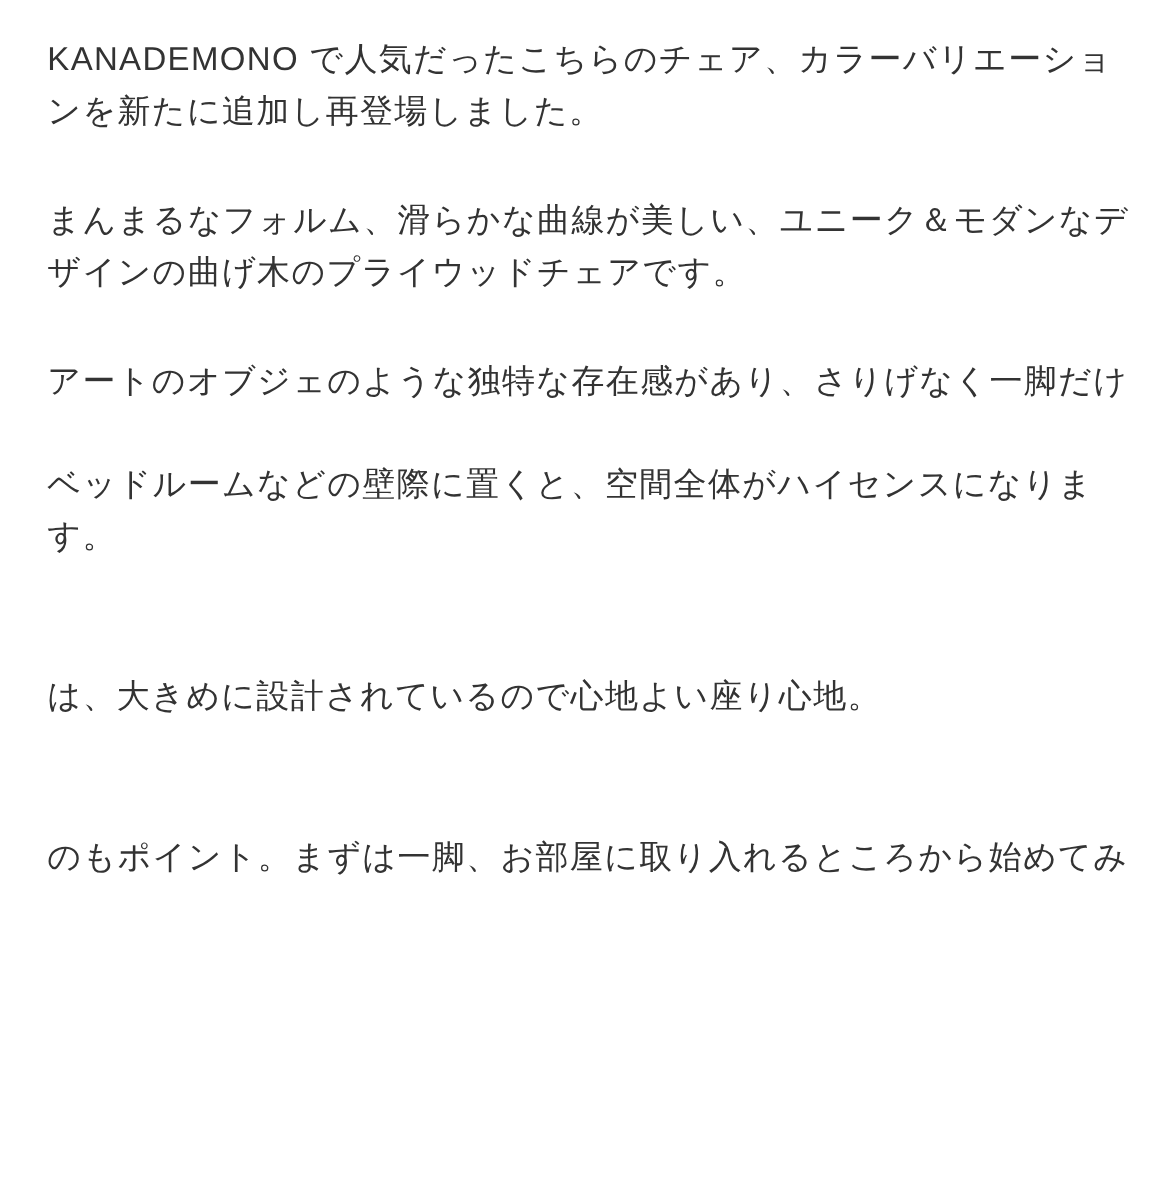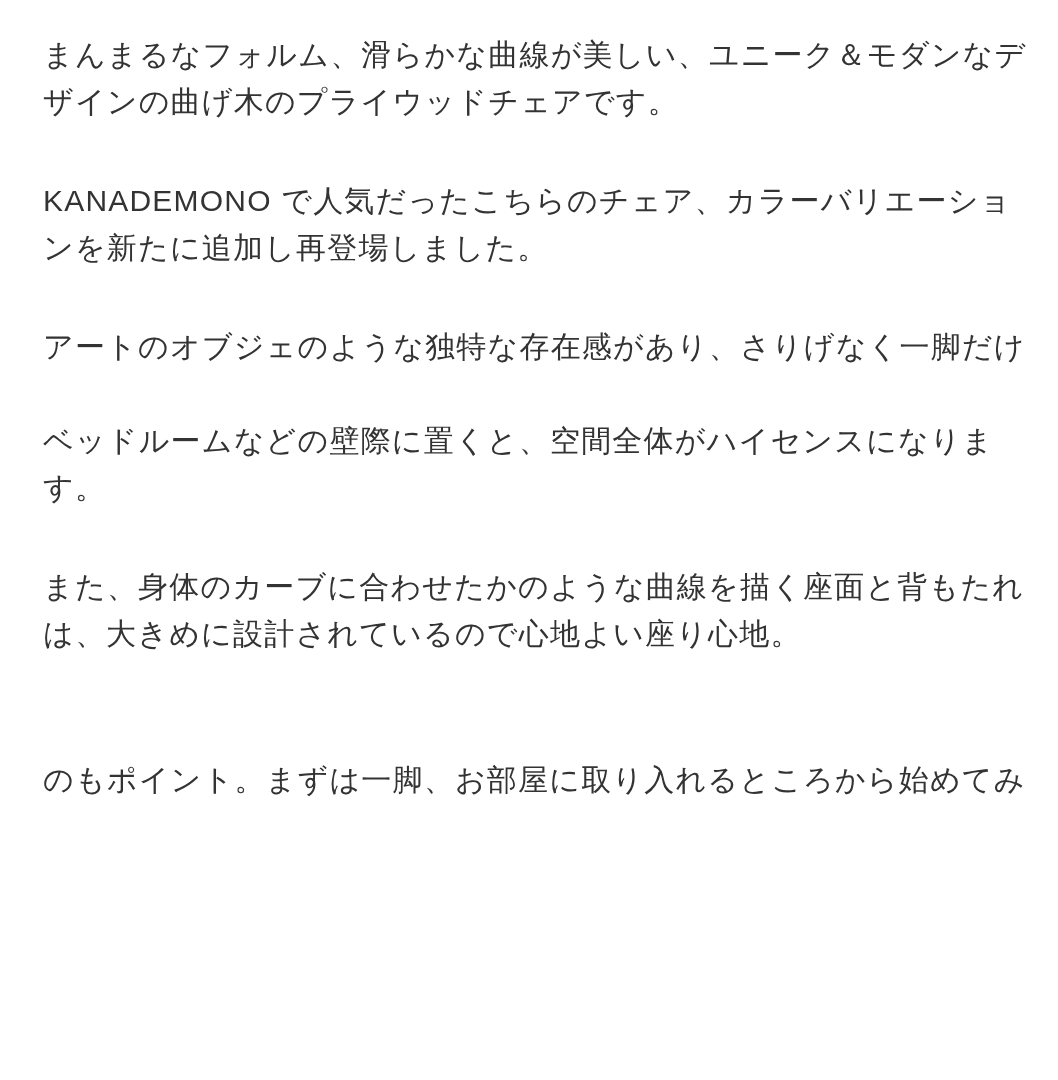--- a/index.html
+++ b/index.html
@@ -30,39 +30,39 @@
   .text-line {
     white-space: pre;
   }
 </style>
 </head>
 <body>
 
 <div class="page">
 
   <p class="paragraph">
-    <span class="text-line">まんまるなフォルム、滑らかな曲線が美しい、ユニーク＆モダンなデ</span><br>
-    <span class="text-line">ザインの曲げ木のプライウッドチェアです。</span>
+    <span class="text-line">KANADEMONO で人気だったこちらのチェア、カラーバリエーショ</span><br>
+    <span class="text-line">ンを新たに追加し再登場しました。</span>
   </p>
 
   <p class="paragraph">
-    <span class="text-line">KANADEMONO で人気だったこちらのチェア、カラーバリエーショ</span><br>
-    <span class="text-line">ンを新たに追加し再登場しました。</span>
+    <span class="text-line">まんまるなフォルム、滑らかな曲線が美しい、ユニーク＆モダンなデ</span><br>
+    <span class="text-line">ザインの曲げ木のプライウッドチェアです。</span>
   </p>
 
   <p class="paragraph">
     <span class="text-line">アートのオブジェのような独特な存在感があり、さりげなく一脚だけ</span><br>
     <br>
     <span class="text-line">ベッドルームなどの壁際に置くと、空間全体がハイセンスになりま</span><br>
     <span class="text-line">す。</span>
   </p>
 
 
   <p class="paragraph">
-    <span class="text-line">また、身体のカーブに合わせたかのような曲線を描く座面と背もたれ</span><br>
+    <br>
     <span class="text-line">は、大きめに設計されているので心地よい座り心地。</span>
   </p>
 
   <p class="paragraph">
     <br>
     <span class="text-line">のもポイント。まずは一脚、お部屋に取り入れるところから始めてみ</span><br>
   </p>
 
 </div>
 

